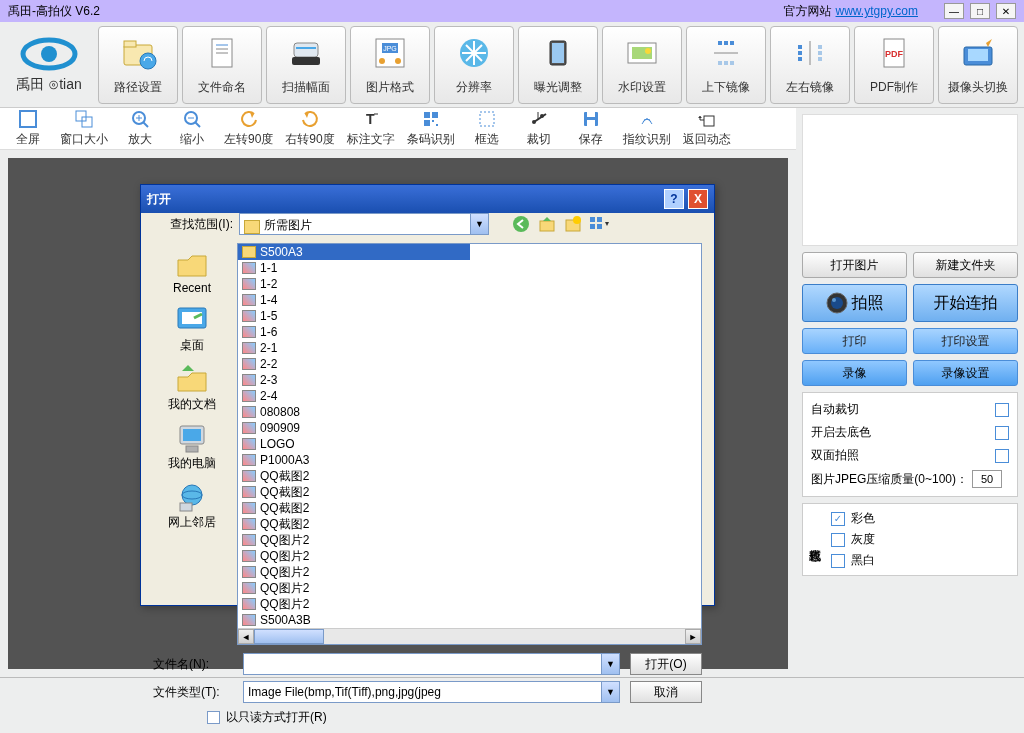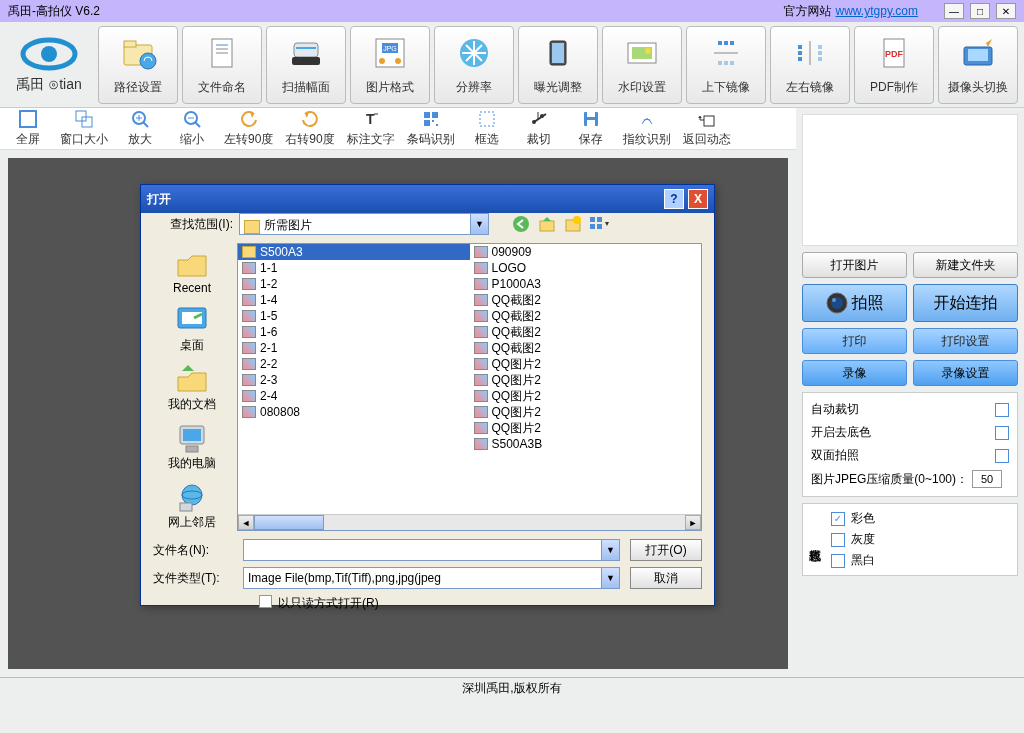--- a/index.html
+++ b/index.html
@@ -68,38 +68,38 @@
 .dlg-combo { flex: 0 0 250px; height: 22px; border: 1px solid #7a9ac8; background: #fff; display: flex; align-items: flex-end; padding: 0 4px; position: relative; }
 .dlg-combo .combo-icon { width: 16px; height: 14px; background: #f8d878; border: 1px solid #c8a838; margin-right: 4px; }
 .dlg-combo .combo-arrow { position: absolute; right: 0; top: 0; width: 18px; height: 100%; background: linear-gradient(#d0e0ff,#a0c0f0); border-left: 1px solid #7a9ac8; display: flex; align-items: center; justify-content: center; font-size: 9px; }
 .dlg-nav-icon { width: 20px; height: 20px; cursor: pointer; display: flex; align-items: center; justify-content: center; }
 .dlg-main { flex: 1; display: flex; gap: 6px; min-height: 0; }
 .dlg-places { width: 78px; display: flex; flex-direction: column; align-items: center; gap: 8px; padding-top: 4px; }
 .place-item { display: flex; flex-direction: column; align-items: center; cursor: pointer; }
 .place-icon { width: 36px; height: 34px; display: flex; align-items: center; justify-content: center; }
 .place-label { font-size: 12px; text-align: center; }
 .dlg-files { flex: 1; border: 1px solid #7a9ac8; background: #fff; overflow: hidden; display: flex; flex-direction: column; }
-.file-list { flex: 1; display: flex; flex-direction: row; justify-content: center; }
+.file-list { flex: 1; display: flex; flex-direction: column; justify-content: center; }
 .file-col { display: flex; flex-direction: column; width: 50%; }
 .file-item { display: flex; align-items: center; height: 16px; padding: 0 4px; font-size: 12px; gap: 4px; cursor: pointer; white-space: nowrap; }
 .file-item.selected { background: #316ac5; color: #fff; }
 .file-icon { width: 14px; height: 12px; flex-shrink: 0; }
 .folder-i { background: #f8d878; border: 1px solid #c8a838; }
 .img-i { border: 1px solid #888; background: linear-gradient(45deg,#f88,#8cf); }
 .dlg-scroll { height: 16px; background: #e8e8e8; border-top: 1px solid #ccc; display: flex; }
 .dlg-scroll .sb-btn { width: 16px; background: linear-gradient(#f0f0f0,#d0d0d0); border: 1px solid #aaa; font-size: 9px; display: flex; align-items: center; justify-content: center; }
 .dlg-scroll .sb-track { flex: 1; position: relative; }
 .dlg-scroll .sb-thumb { position: absolute; left: 0; top: 0; height: 100%; width: 70px; background: linear-gradient(#d0e0ff,#a0c0f0); border: 1px solid #7a9ac8; }
 .dlg-bottom { padding-top: 8px; }
 .dlg-field-row { display: flex; align-items: center; gap: 10px; margin-bottom: 6px; }
 .dlg-field-label { width: 80px; text-align: left; }
 .dlg-field-input { flex: 1; height: 22px; border: 1px solid #7a9ac8; background: #fff; padding: 0 4px; display: flex; align-items: center; position: relative; }
 .dlg-field-input .combo-arrow { position: absolute; right: 0; top: 0; width: 18px; height: 100%; background: linear-gradient(#d0e0ff,#a0c0f0); border-left: 1px solid #7a9ac8; display: flex; align-items: center; justify-content: center; font-size: 9px; }
 .dlg-action-btn { width: 72px; height: 22px; border: 1px solid #888; background: linear-gradient(#fefefe,#e0e0e0); cursor: pointer; display: flex; align-items: center; justify-content: center; }
-.dlg-readonly { display: flex; gap: 6px; margin-left: 106px; margin-top: 2px; }
+.dlg-readonly { display: flex; align-items: center; gap: 6px; margin-left: 54px; margin-top: 2px; }
 .std-chk { width: 13px; height: 13px; border: 1px solid #7a9ac8; background: #fff; }
 
 </style>
 </head>
 <body>
 
 <div class="titlebar">
   <span class="titlebar-title">禹田-高拍仪 V6.2</span>
   <span class="titlebar-spacer"></span>
   <span class="titlebar-link-label">官方网站</span>

